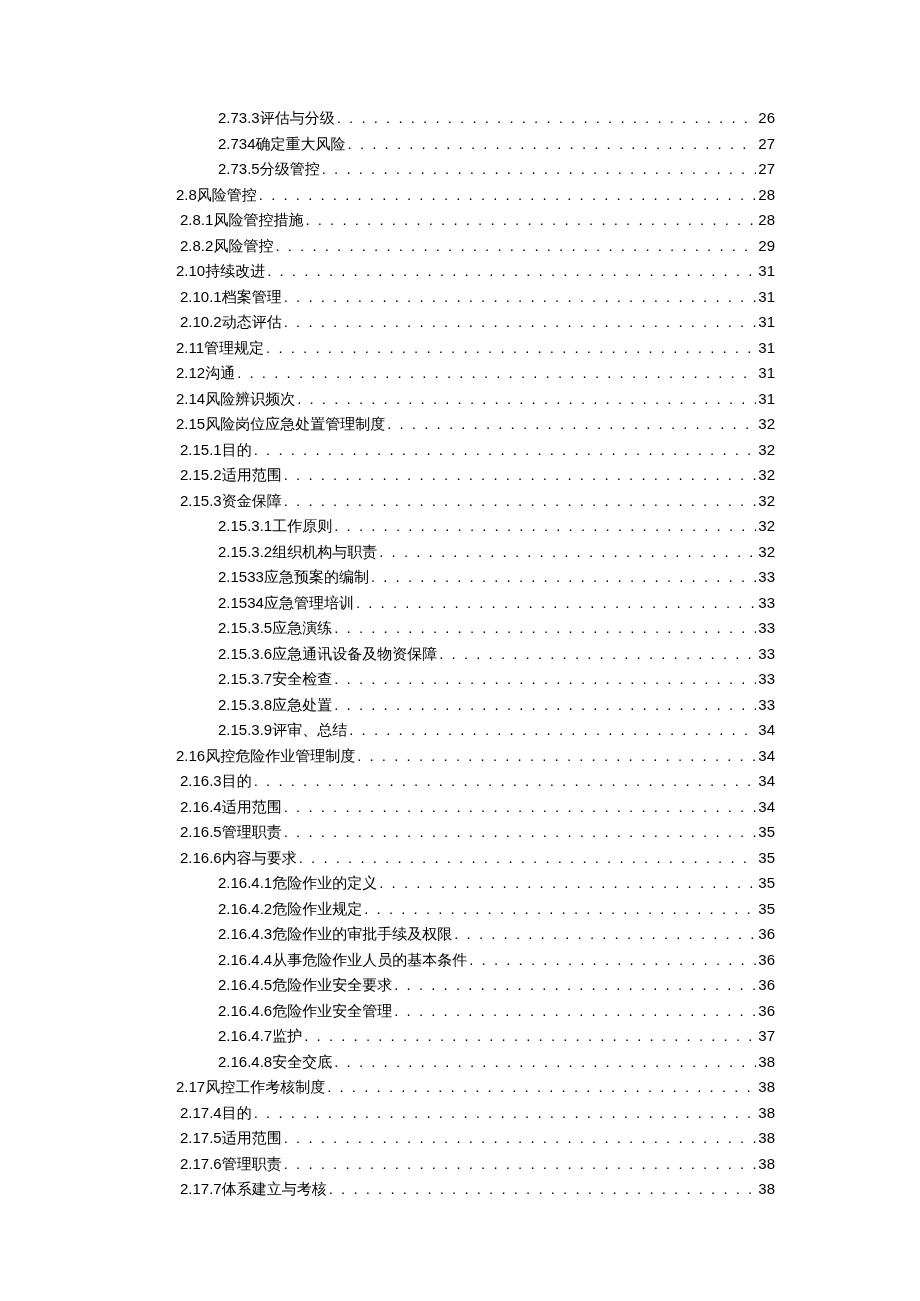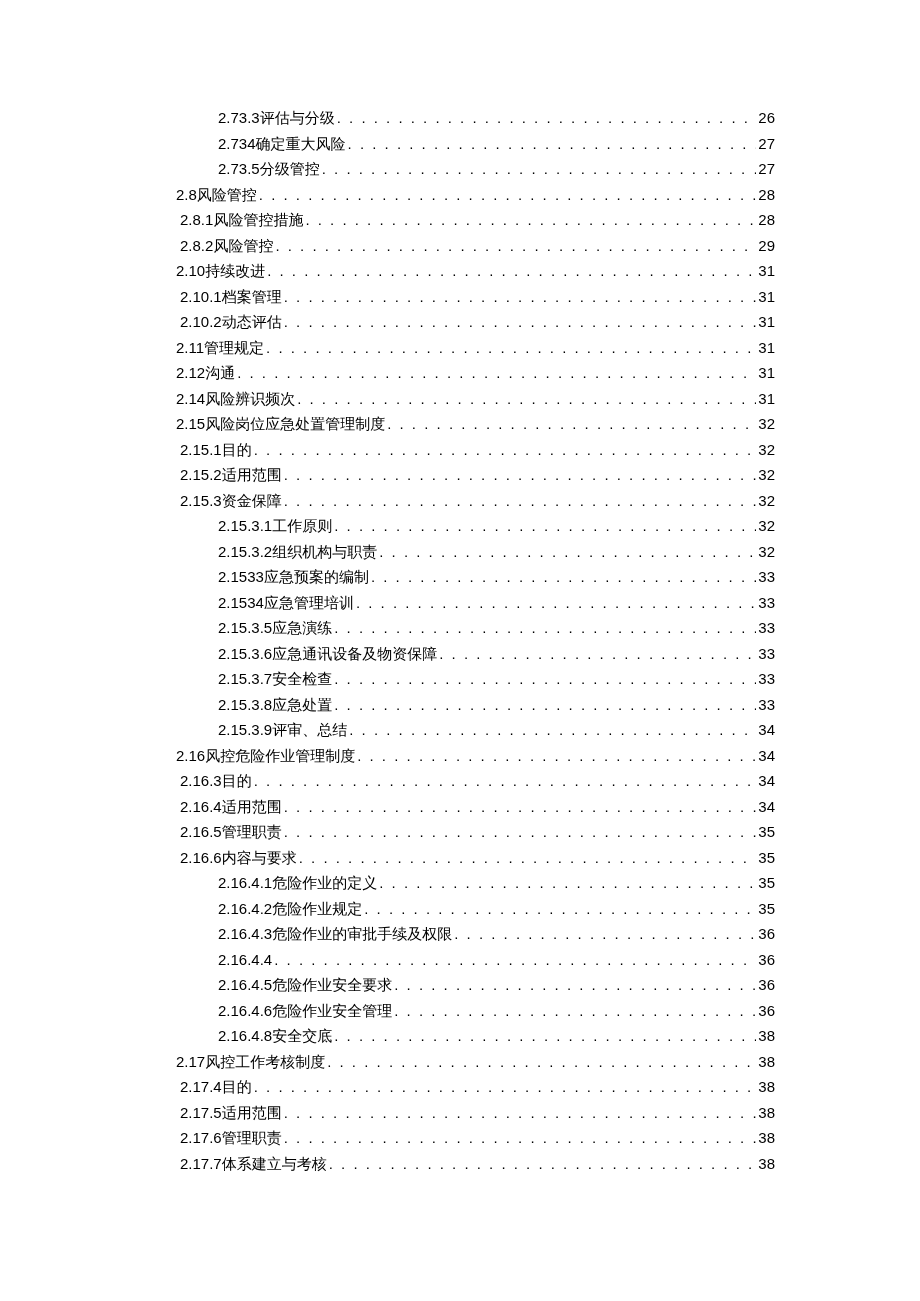--- a/index.html
+++ b/index.html
@@ -284,36 +284,44 @@
       <div class="toc-line indent-3">
         <span class="num">2.16.4.3</span>
         <span class="sep">   </span>
         <span class="title">危险作业的审批手续及权限</span>
         <span class="dots"></span>
         <span class="pg">36</span>
       </div>
       <div class="toc-line indent-3">
         <span class="num">2.16.4.4</span>
         <span class="sep">   </span>
+        <span class="title">从事危险作业人员的基本条件</span>
         <span class="dots"></span>
         <span class="pg">36</span>
       </div>
       <div class="toc-line indent-3">
         <span class="num">2.16.4.5</span>
         <span class="sep">   </span>
         <span class="title">危险作业安全要求</span>
         <span class="dots"></span>
         <span class="pg">36</span>
       </div>
       <div class="toc-line indent-3">
         <span class="num">2.16.4.6</span>
         <span class="sep">   </span>
         <span class="title">危险作业安全管理</span>
         <span class="dots"></span>
         <span class="pg">36</span>
+      </div>
+      <div class="toc-line indent-3">
+        <span class="num">2.16.4.7</span>
+        <span class="sep">   </span>
+        <span class="title">监护</span>
+        <span class="dots"></span>
+        <span class="pg">37</span>
       </div>
       <div class="toc-line indent-3">
         <span class="num">2.16.4.8</span>
         <span class="sep">   </span>
         <span class="title">安全交底</span>
         <span class="dots"></span>
         <span class="pg">38</span>
       </div>
       <div class="toc-line indent-1">
         <span class="num">2.17</span>

